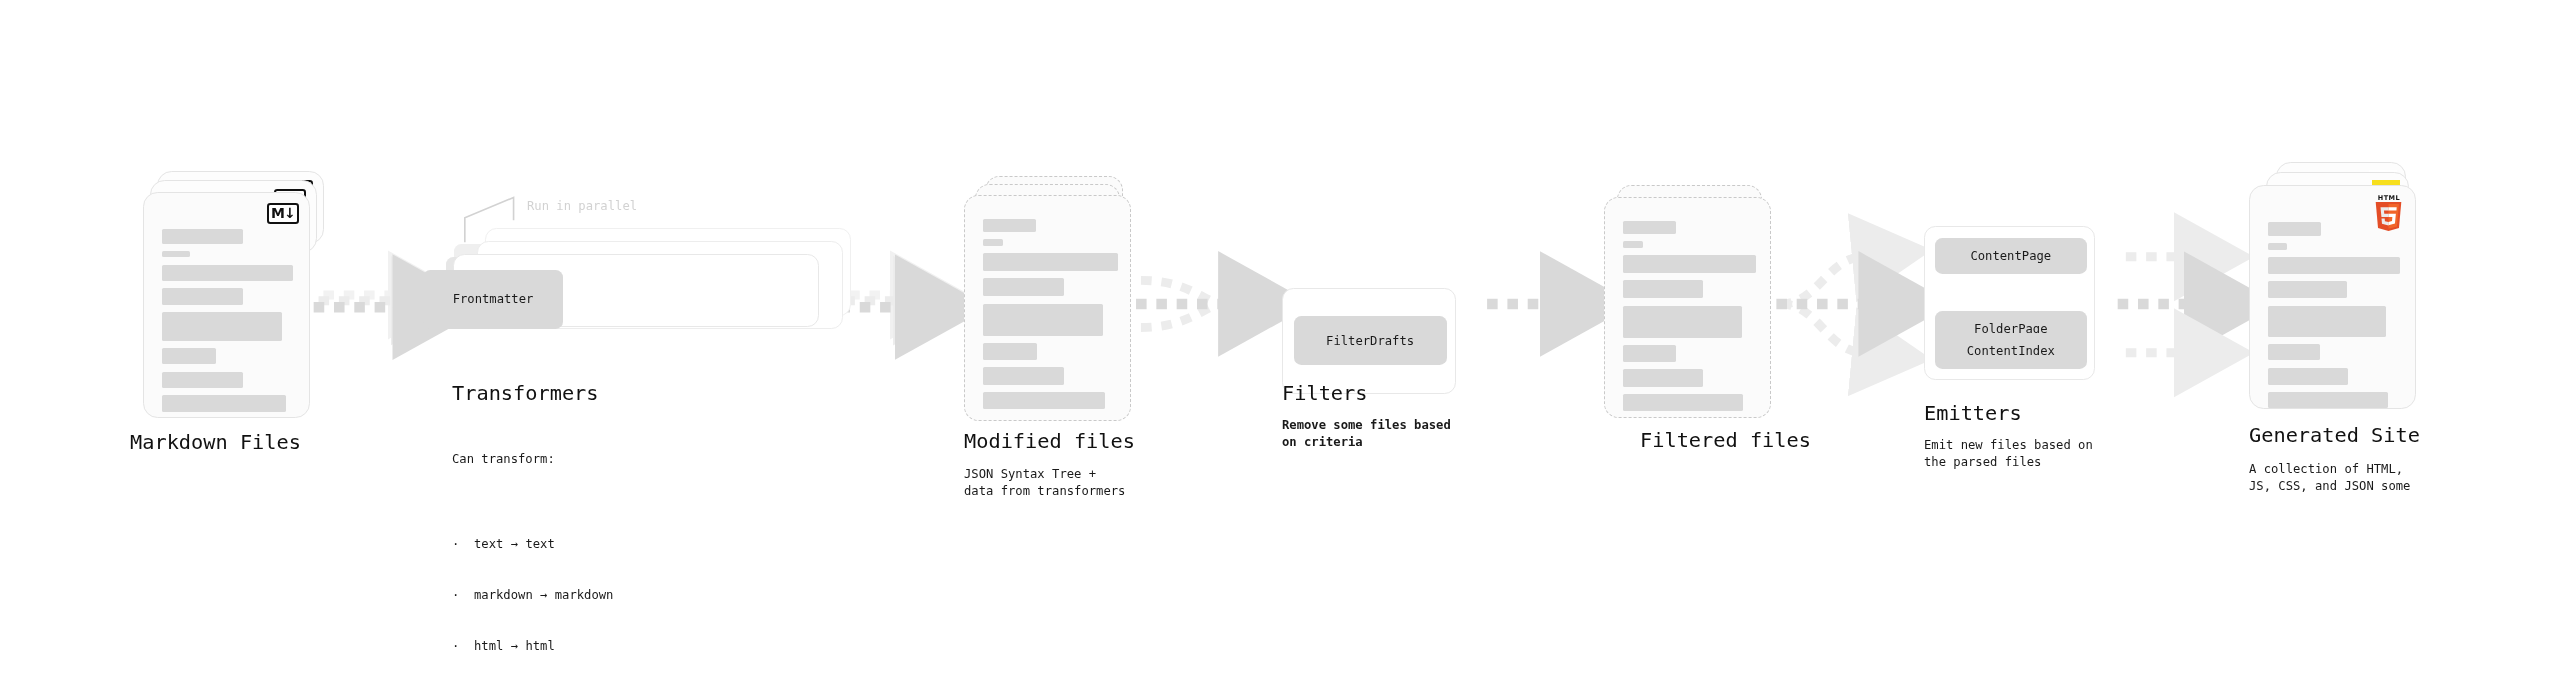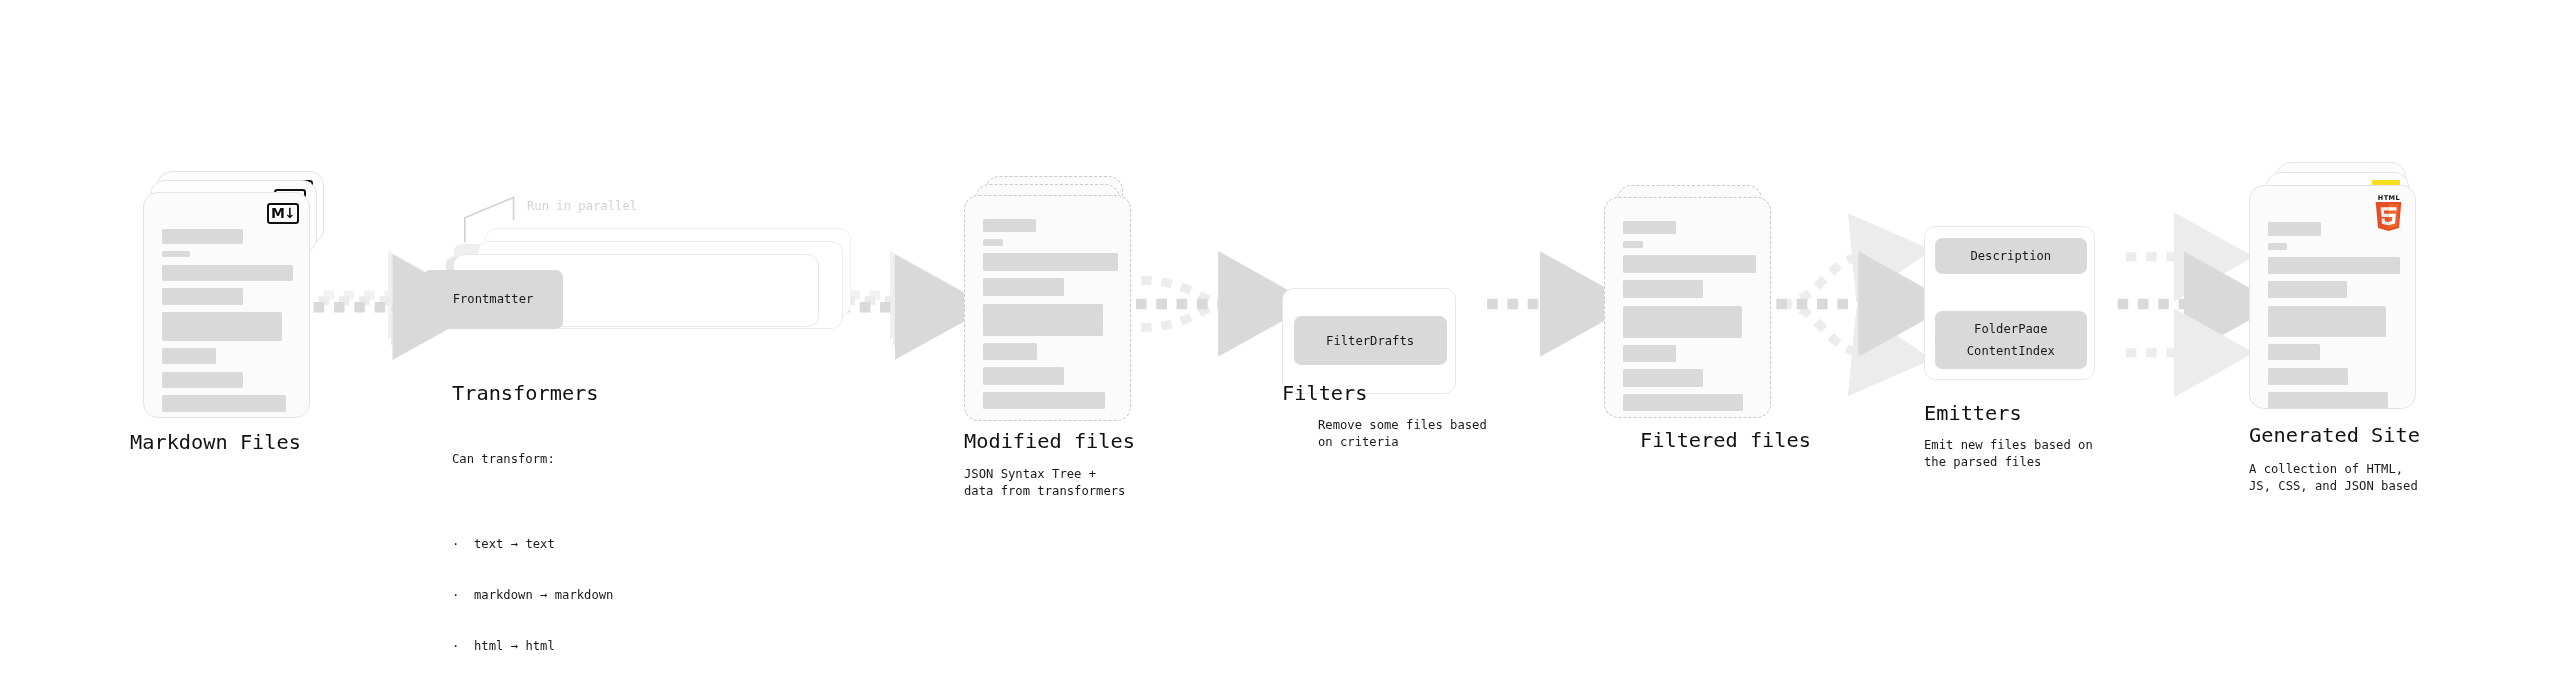--- a/index.html
+++ b/index.html
@@ -336,21 +336,21 @@
     <div class="stage-desc" style="left:964px; top:466px;"><span>JSON Syntax Tree +</span><br><span>data from transformers</span></div>
   </div>
 
   <div class="stage-col" style="left:0">
     <div class="module-box" style="left:1282px; top:252px; width:174px; height:106px;margin-top:36px;">
       <div class="chip" style="left:10.6px; top:27px; width:153px; height:49px;">FilterDrafts</div>
     </div>
 
     <div class="stage-title" style="left:1282px; top:381px;">Filters</div>
 
-    <div class="stage-desc" style="left:1318px; top:417px;"><span>Remove some files based</span><br><span>on criteria</span></div>
+    <div class="stage-desc" style="left:1282px; top:417px;font-weight:bold;"><span>Remove some files based</span><br><span>on criteria</span></div>
   </div>
 
   <div class="stage-col" style="left:0">
     <div class="doc-card dashed" style="left:1617px; top:185px; width:145px; height:49px;"></div>
     <div class="doc-card dashed" style="left:1604px; top:197px; width:167px; height:221px;">
       <div class="doc-lines" style="top:23px;">
         <div class="doc-line" style="width:53px;height:13px;"></div>
         <div class="doc-line" style="width:19.5px;height:6.5px;"></div>
         <div class="doc-line" style="width:133px;height:18px;"></div>
         <div class="doc-line" style="width:80px;height:18px;"></div>
@@ -359,21 +359,21 @@
         <div class="doc-line" style="width:80px;height:18px;"></div>
         <div class="doc-line" style="width:120px;height:16.3px;"></div>
       </div>
     </div>
 
     <div class="stage-title" style="left:1604px; top:428px;margin-left:36px;">Filtered files</div>
   </div>
 
   <div class="stage-col" style="left:0">
     <div class="module-box" style="left:1924px; top:226px; width:171px; height:154px;">
-      <div class="chip" style="left:9.8px; top:10.6px; width:152px; height:36px;">Description</div>
+      <div class="chip" style="left:9.8px; top:10.6px; width:152px; height:36px;">ContentPage</div>
       <div class="chip" style="left:9.8px; top:59px; width:152px; height:36px;margin-top:25px;">FolderPage</div>
       <div class="chip" style="left:9.8px; top:106px; width:152px; height:36px;">ContentIndex</div>
     </div>
 
     <div class="stage-title" style="left:1924px; top:401px;">Emitters</div>
 
     <div class="stage-desc" style="left:1924px; top:437px;"><span>Emit new files based on</span><br><span>the parsed files</span></div>
   </div>
 
   <div class="stage-col" style="left:0">
@@ -405,17 +405,17 @@
         <div class="doc-line" style="width:79px;height:17px;"></div>
         <div class="doc-line" style="width:118px;height:31px;"></div>
         <div class="doc-line" style="width:52px;height:16.3px;"></div>
         <div class="doc-line" style="width:80px;height:17px;"></div>
         <div class="doc-line" style="width:120px;height:16.3px;"></div>
       </div>
     </div>
 
     <div class="stage-title" style="left:2249px; top:423px;">Generated Site</div>
 
-    <div class="stage-desc" style="left:2249px; top:461px;"><span>A collection of HTML,</span><br><span>JS, CSS, and JSON based</span></div>
+    <div class="stage-desc" style="left:2249px; top:461px;"><span>A collection of HTML,</span><br><span>JS, CSS, and JSON some</span></div>
   </div>
 
 </div>
 
 
 </body></html>

